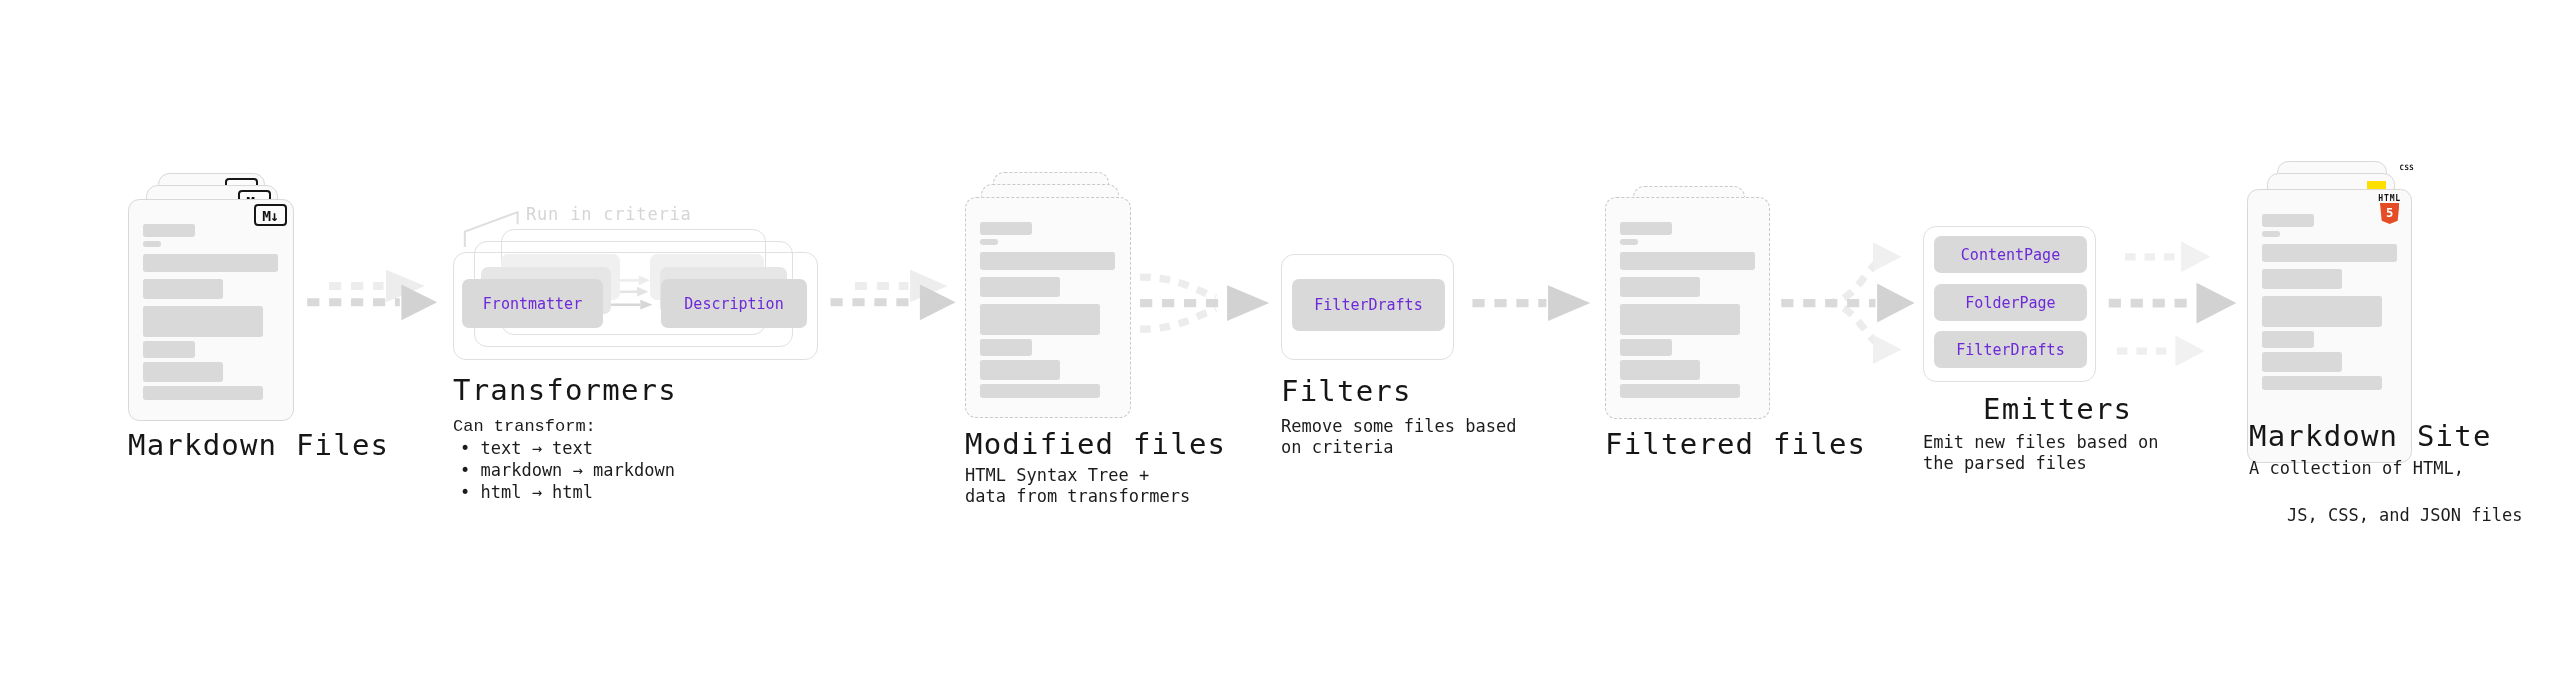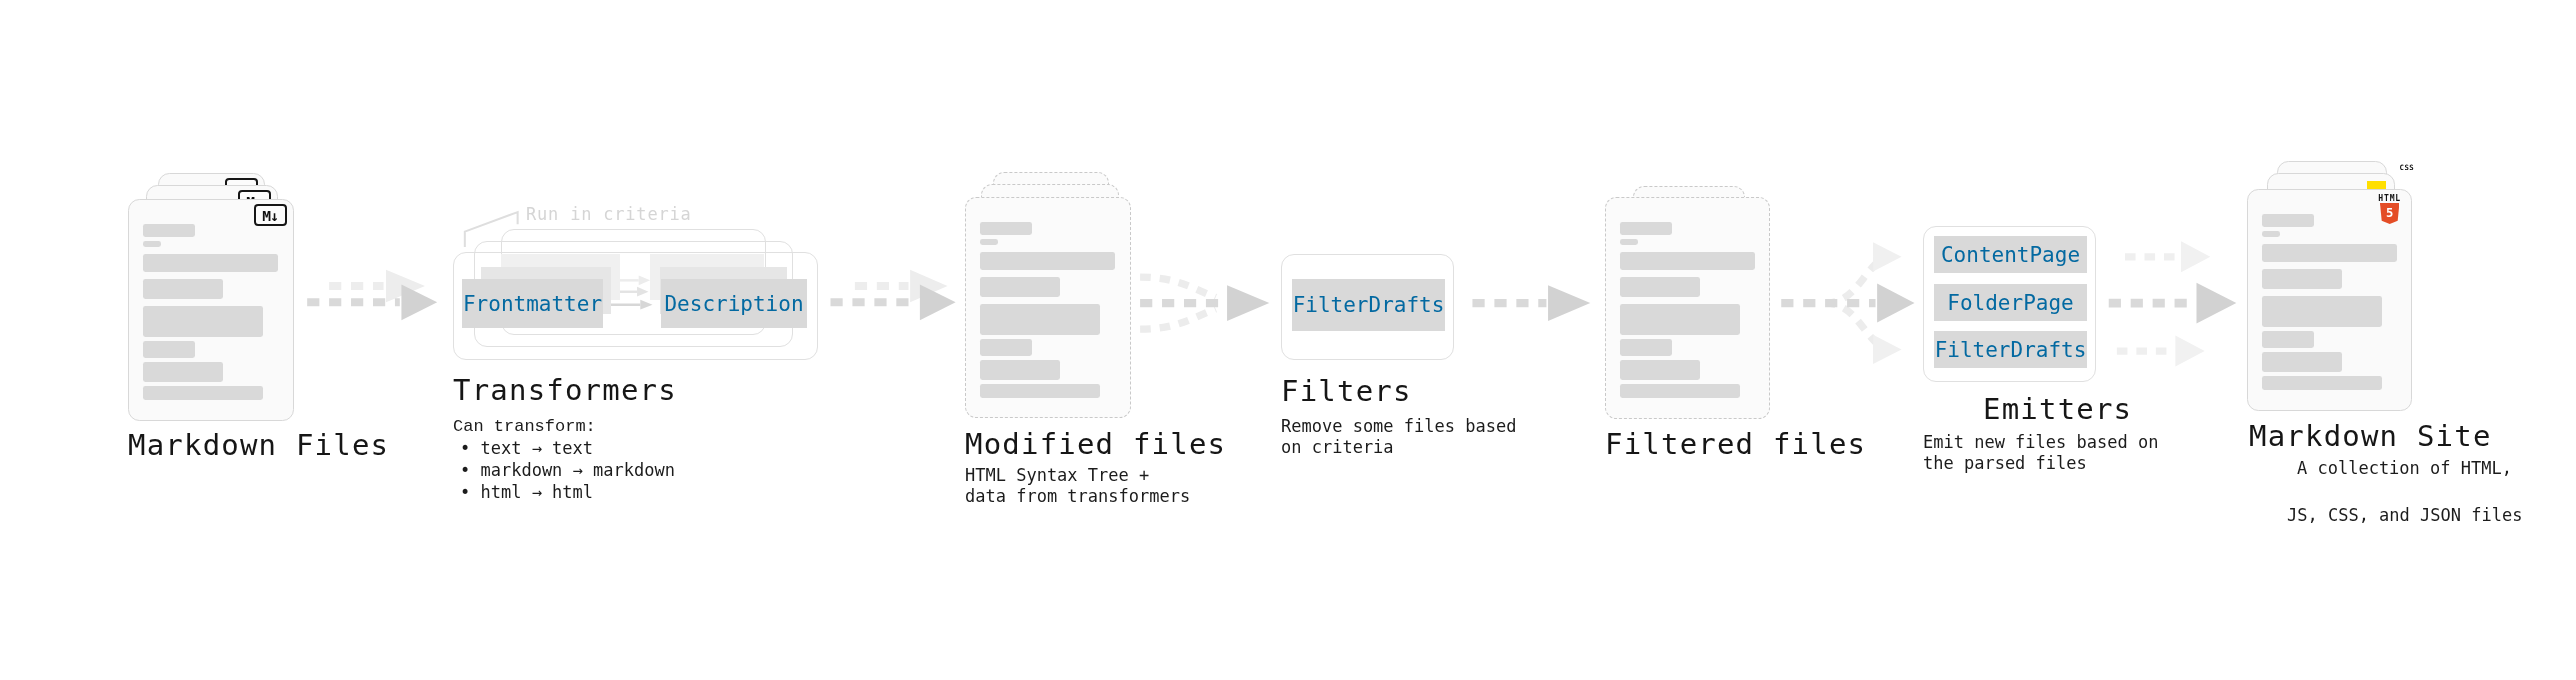--- a/index.html
+++ b/index.html
@@ -20,22 +20,22 @@
   .bars i:nth-child(4){top:79px;width:80px;height:20.3px;}
   .bars i:nth-child(5){top:106px;width:120px;height:31px;}
   .bars i:nth-child(6){top:141px;width:52px;height:17px;}
   .bars i:nth-child(7){top:162px;width:80px;height:20.3px;}
   .bars i:nth-child(8){top:186px;width:120px;height:14px;}
 
   
   .frame{position:absolute;border:1.6px solid #e0e0e0;border-radius:13px;background:transparent;box-sizing:border-box;}
 
   
-  .pill{position:absolute;background:#d9d9d9;border-radius:0;display:flex;align-items:center;justify-content:center;
-        font-size:21px;color:#0369a1;white-space:nowrap;box-sizing:border-box;}
+  .pill{position:absolute;background:#d9d9d9;border-radius:7px;display:flex;align-items:center;justify-content:center;
+        font-size:15px;color:#6d28d9;white-space:nowrap;box-sizing:border-box;}
   .pill.g1{background:#e6e6e6;}
   .pill.g2{background:#f0f0f0;}
 
   
   .title{position:absolute;font-size:29px;line-height:29px;letter-spacing:1.2px;font-weight:500;color:#161616;white-space:nowrap;}
   .subline{position:absolute;font-size:17px;line-height:21px;color:#1c1c1c;white-space:nowrap;}
   .annotation{position:absolute;font-size:17px;letter-spacing:0.8px;color:#d5d5d5;white-space:nowrap;}
 
   
   .md-badge{position:absolute;top:4.1px;right:6.5px;width:32.5px;height:22px;border:2.4px solid #161616;border-radius:4.1px;
@@ -219,37 +219,37 @@
   <div>
     <div class="card" style="left:2277px;top:161px;width:110px;height:37px;">
       <div class="css-badge">
         <div class="txt">CSS</div>
         <div class="bar" style="background: rgb(39, 96, 230);"></div>
       </div>
     </div>
     <div class="card" style="left:2267px;top:173px;width:128px;height:37px;">
       <div class="js-badge" style="background: rgb(255, 223, 0);"></div>
     </div>
-    <div class="card" style="left:2247px;top:189px;width:165px;height:222px;">
+    <div class="card" style="left:2247px;top:189px;width:165px;height:274px;">
       <div class="html5">
         <div class="txt">HTML</div>
         <div class="shield" style="background: rgb(228, 77, 38);">
             <span>5</span>
           </div>
       </div>
       <span class="bars">
           <i></i>
           <i></i>
           <i></i>
           <i></i>
           <i></i>
           <i></i>
           <i></i>
           <i></i>
         </span>
     </div>
     <div class="title" style="left:2249px;top:422px;">Markdown Site</div>
-    <div class="subline" style="left:2249px;top:458px;margin-left:48px;">A collection of HTML,</div>
+    <div class="subline" style="left:2249px;top:458px;">A collection of HTML,</div>
     <div class="subline" style="left:2249px;top:505px;margin-left:38px;">JS, CSS, and JSON files</div>
   </div>
 
 </div>
 
 
 </body></html>

